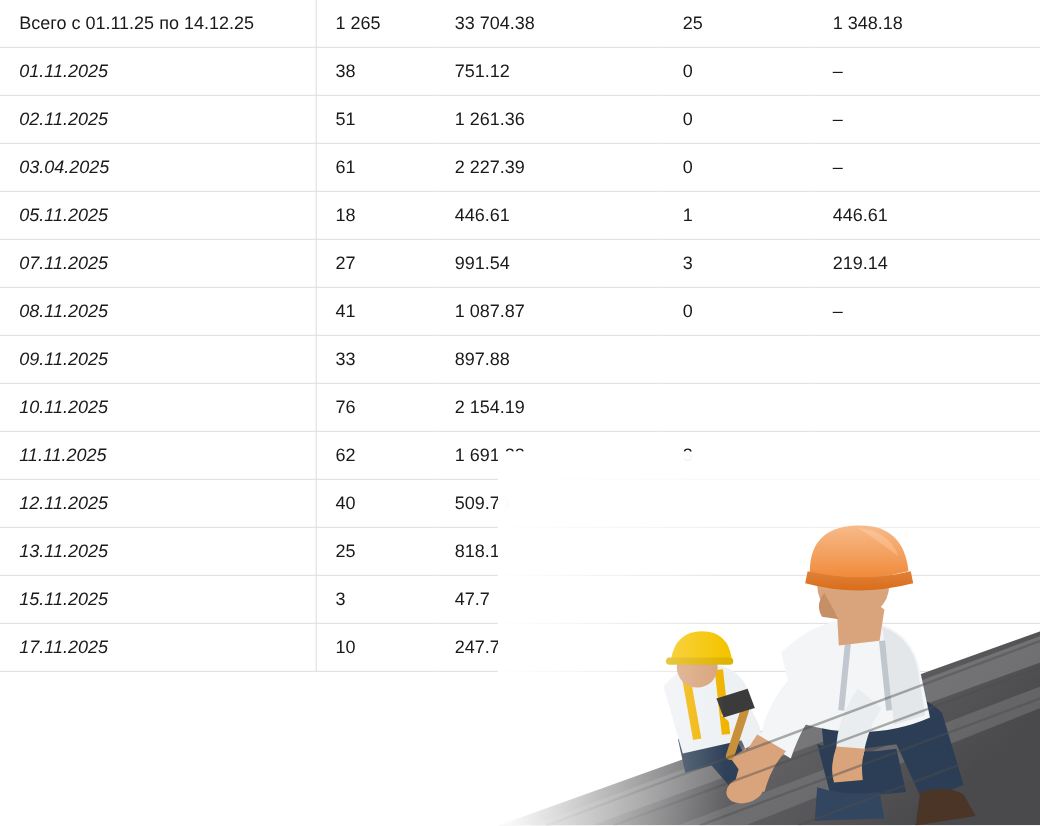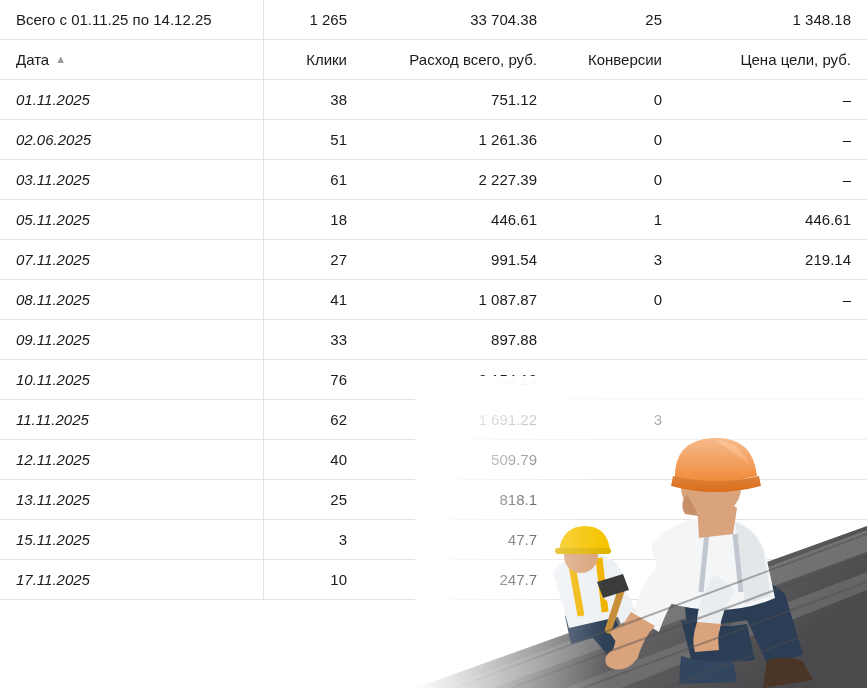--- a/index.html
+++ b/index.html
@@ -63,21 +63,21 @@
     border-right: 1px solid #e3e3e3;
   }
   .row-head th.num-head { text-align: right; }
   .sort-arrow {
     display: inline-block;
     margin-left: 6px;
     color: #9a9a9a;
     font-size: 11px;
     vertical-align: 2px;
   }
-  td.num { text-align: right; }
+  td.num { }
   td.date-cell {
     text-align: left;
     border-right: 1px solid #e3e3e3;
     font-style: italic;
   }
   tbody tr td { height: 40px; }
   .dash { color: #1a1a1a; }
 
   
   .photo {
@@ -104,46 +104,37 @@
         <col class="c-price">
     </colgroup>
     <tbody>
       <tr class="row-total">
         <td class="label">Всего с 01.11.25 по 14.12.25</td>
         <td class="num">1 265</td>
         <td class="num">33 704.38</td>
         <td class="num">25</td>
         <td class="num">1 348.18</td>
       </tr>
-      <tr class="row-head">
-        <th class="date-head">
-          <span>Дата</span><span class="sort-arrow">▲</span>
-        </th>
-        <th class="num-head">Клики</th>
-        <th class="num-head">Расход всего, руб.</th>
-        <th class="num-head">Конверсии</th>
-        <th class="num-head">Цена цели, руб.</th>
-      </tr>
 
       <tr>
         <td class="date-cell">01.11.2025</td>
         <td class="num">38</td>
         <td class="num">751.12</td>
         <td class="num">0</td>
         <td class="num dash">–</td>
       </tr>
       <tr>
-        <td class="date-cell">02.06.2025</td>
+        <td class="date-cell">02.11.2025</td>
         <td class="num">51</td>
         <td class="num">1 261.36</td>
         <td class="num">0</td>
         <td class="num dash">–</td>
       </tr>
       <tr>
-        <td class="date-cell">03.11.2025</td>
+        <td class="date-cell">03.04.2025</td>
         <td class="num">61</td>
         <td class="num">2 227.39</td>
         <td class="num">0</td>
         <td class="num dash">–</td>
       </tr>
       <tr>
         <td class="date-cell">05.11.2025</td>
         <td class="num">18</td>
         <td class="num">446.61</td>
         <td class="num">1</td>

